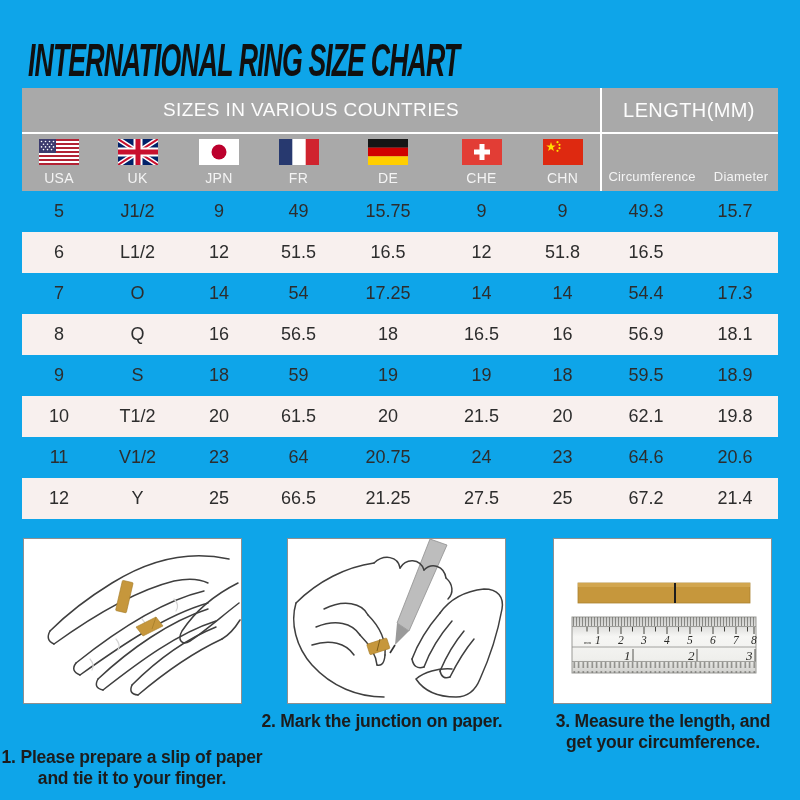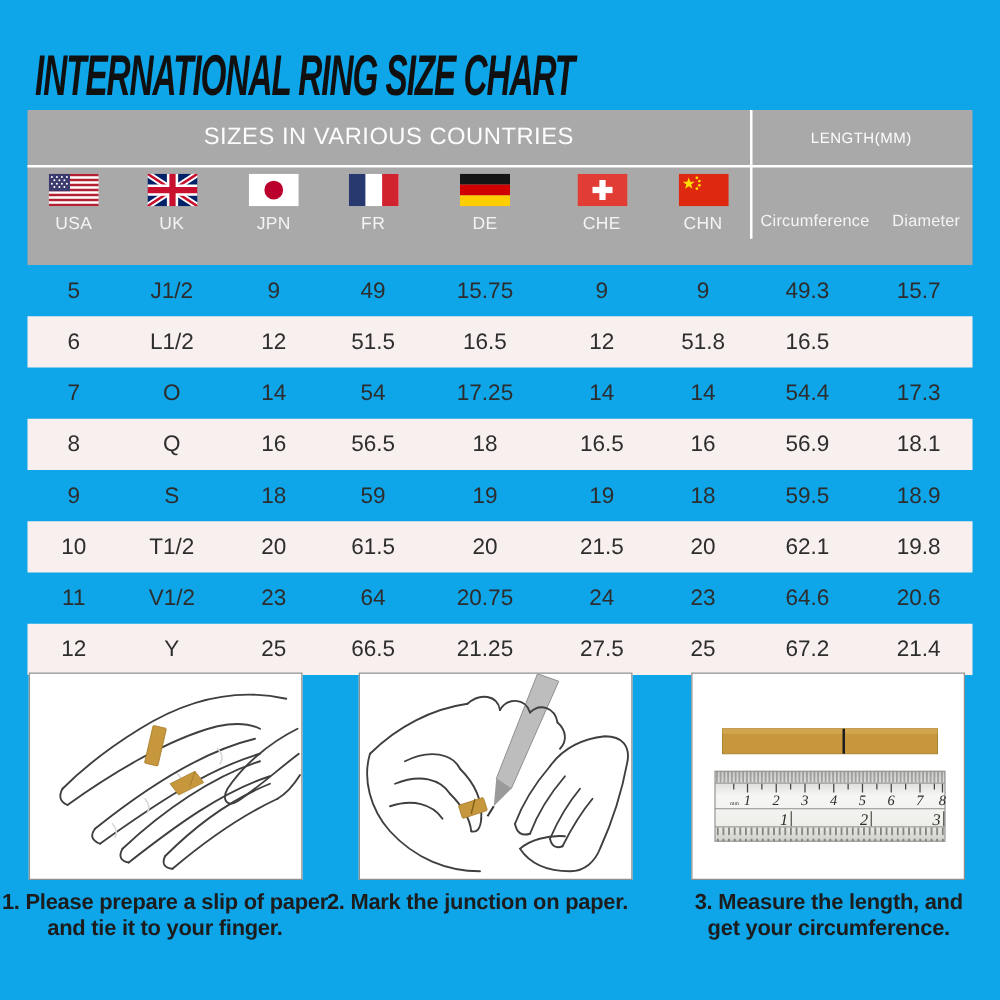--- a/index.html
+++ b/index.html
@@ -12,27 +12,27 @@
   
   .title {
     position:absolute; left:28px; top:36px; height:48px;
     font-style:italic; font-weight:bold; font-size:46px; line-height:48px;
     letter-spacing:-1.5px; color:#101010; white-space:nowrap;
     transform:scaleX(0.58); transform-origin:left center;
   }
 
   
   .ring-table { position:absolute; left:22px; top:88px; width:756px; }
-  .thead { position:relative; background:#a9a9a9; height:124px; }
+  .thead { position:relative; background:#a9a9a9; height:103px; }
   .group-row { display:grid; grid-template-columns:578px 178px; height:44px; }
   .group-cell {
     display:flex; align-items:center; justify-content:center;
     color:#fdfdfd; font-size:19px; letter-spacing:0.4px;
   }
-  .group-cell.right { font-size:12px; }
+  .group-cell.right { font-size:20px; }
   .hsep { position:absolute; left:0; top:44px; width:100%; height:2px; background:#ffffff; }
   .vsep { position:absolute; left:578px; top:0; width:2px; height:103px; background:#ffffff; }
   .cols { display:grid; grid-template-columns:74px 83px 80px 79px 100px 87px 75px 92px 86px; }
   .flag-row { position:absolute; top:46px; left:0; width:100%; height:57px; }
   .country-col { display:flex; flex-direction:column; align-items:center; justify-content:flex-end; padding-bottom:5px; }
   .country-col svg { display:block; margin-bottom:5px; box-shadow:none; }
   .country-label { color:#f4f4f4; font-size:14px; letter-spacing:0.3px; }
   .len-col { display:flex; align-items:flex-end; justify-content:center; padding-bottom:7px; }
   .len-label { color:#f4f4f4; font-size:13px; letter-spacing:0.2px;margin-left:12px; }
 
@@ -48,21 +48,21 @@
     position:absolute; top:538px; width:219px; height:166px;
     border:1px solid #8f8f8f; background:#fff;
   }
   .step-box svg { display:block; }
   .box1 { left:23px; } .box2 { left:287px; } .box3 { left:553px; }
   .caption {
     position:absolute; top:711px; width:264px;
     text-align:center; font-weight:bold; font-size:17.5px; line-height:21px;
     color:#1c1c1c; letter-spacing:-0.2px;
   }
-  .cap1 { left:0px; } .cap2 { left:250px; } .cap3 { left:531px; }
+  .cap1 { left:0px;margin-top:36px; } .cap2 { left:250px; } .cap3 { left:531px; }
 </style>
 </head>
 <body>
 
 <div class="page">
 
   <div class="title">INTERNATIONAL RING SIZE CHART</div>
 
   <div class="ring-table">
     <div class="thead">

